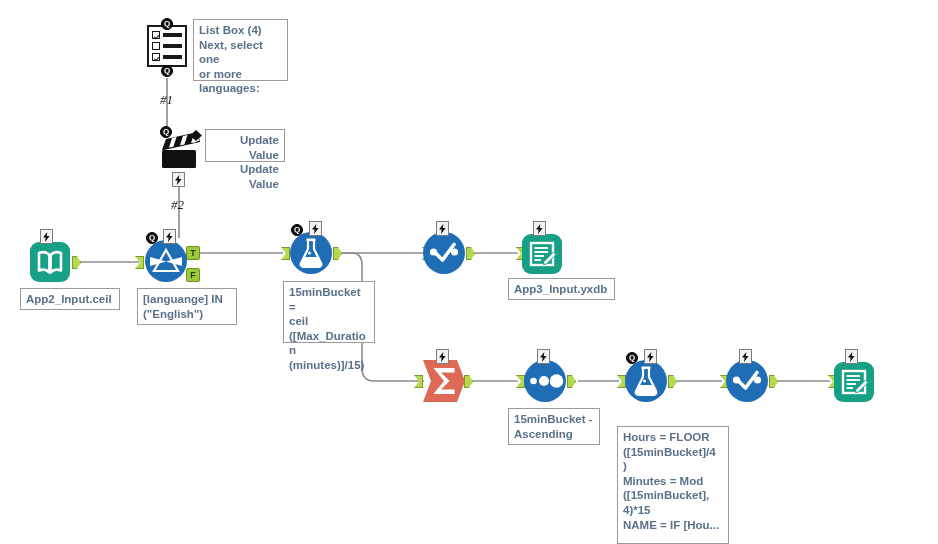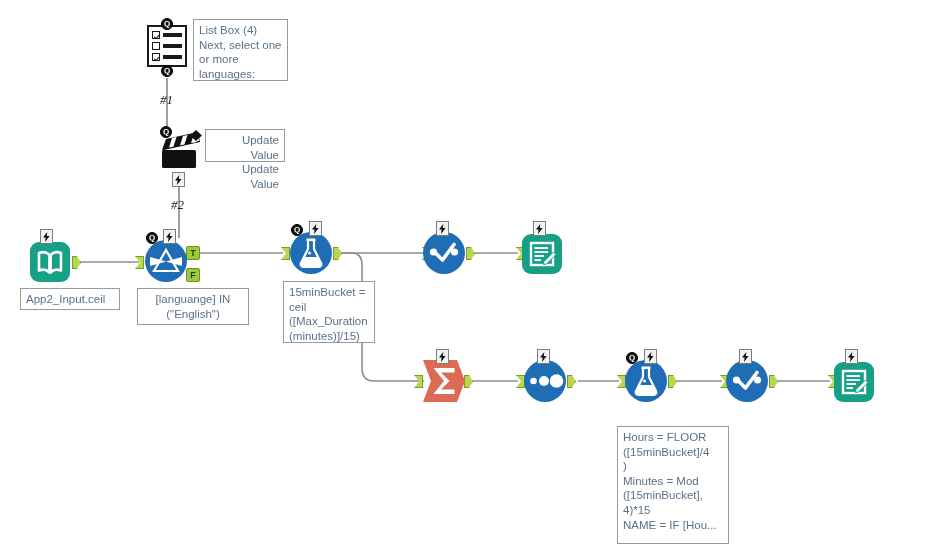--- a/index.html
+++ b/index.html
@@ -18,20 +18,21 @@
     border:1px solid #9a9a9a;
     background:#ffffff;
     color:#5b7189;
     font-size:11.5px;
     line-height:14.6px;
     padding:3px 5px 4px 5px;
     box-sizing:border-box;
     white-space:pre-wrap;
     word-break:break-word;
     z-index:6;
+    font-weight:bold;
   }
 
   
   #wires{position:absolute;left:0;top:0;width:938px;height:544px;z-index:2;}
 
   
   .node{position:absolute;z-index:5;}
 
   .circ{
     width:42px;height:42px;border-radius:50%;
@@ -222,21 +223,21 @@
     </div>
   </div>
   <div class="qbadge" style="left:146px;top:232px;">Q</div>
   <div class="badge" style="left:163px;top:229px;">
     <svg width="7" height="10" viewBox="0 0 7 10">
         <polygon points="4.3,0 0,5.6 2.6,5.6 2,10 6.6,4.1 3.8,4.1" fill="#111"></polygon>
       </svg>
   </div>
   <div class="anch tf" style="left:186px;top:246px;">T</div>
   <div class="anch tf" style="left:186px;top:268px;">F</div>
-  <div class="lbl" style="left:137px;top:288px;width:112px;height:37px;text-align:center;">[languange] IN
+  <div class="lbl" style="left:137px;top:288px;width:100px;height:37px;">[languange] IN
 ("English")</div>
 
   <div class="anch in" style="left:281px;top:247px;"></div>
   <div class="node" style="left:290px;top:232px;">
     <div class="circ">
       <svg class="ico" width="42" height="42" viewBox="0 0 42 42">
         <path d="M18 8 L18 17 L11 31 C10 33.3 11.6 35 14 35 L28 35 C30.4 35 32 33.3 31 31 L24 17 L24 8 Z" fill="none" stroke="#ffffff" stroke-width="2.2" stroke-linejoin="round"></path>
         <path d="M14.3 25 L27.7 25 L31 31 C32 33.3 30.4 35 28 35 L14 35 C11.6 35 10 33.3 11 31 Z" fill="#ffffff"></path>
         <rect x="16.5" y="6.5" width="9" height="2.6" fill="#ffffff"></rect>
         <circle cx="19.5" cy="21" r="1.5" fill="#ffffff"></circle>
@@ -283,20 +284,21 @@
         <line x1="12.5" y1="26" x2="19" y2="26" stroke="#ffffff" stroke-width="1.9"></line>
         <path d="M22 27.5 L31.5 18 L34 20.5 L24.5 30 L21.5 30.5 Z" fill="#ffffff" stroke="#16a085" stroke-width="1"></path>
       </svg>
     </div>
   </div>
   <div class="badge" style="left:533px;top:221px;">
     <svg width="7" height="10" viewBox="0 0 7 10">
         <polygon points="4.3,0 0,5.6 2.6,5.6 2,10 6.6,4.1 3.8,4.1" fill="#111"></polygon>
       </svg>
   </div>
+  <div class="lbl" style="left:508px;top:278px;width:107px;height:22px;">App3_Input.yxdb</div>
 
   <div class="anch in" style="left:414px;top:375px;"></div>
   <div class="node" style="left:423px;top:360px;">
     <svg width="42" height="42" viewBox="0 0 42 42">
       <polygon points="0,0 34,0 42,21 34,42 0,42 8,21" fill="#dd6a55"></polygon>
       <path d="M10.5 8 L31.5 8 L31.5 12.5 L18 12.5 L26.5 21 L18 29.5 L31.5 29.5 L31.5 34 L10.5 34 L21 21 Z" fill="#ffffff"></path>
     </svg>
   </div>
   <div class="badge" style="left:436px;top:349px;">
     <svg width="7" height="10" viewBox="0 0 7 10">
@@ -314,20 +316,22 @@
         <circle cx="32.5" cy="21" r="6.8" fill="#ffffff"></circle>
       </svg>
     </div>
   </div>
   <div class="badge" style="left:537px;top:349px;">
     <svg width="7" height="10" viewBox="0 0 7 10">
         <polygon points="4.3,0 0,5.6 2.6,5.6 2,10 6.6,4.1 3.8,4.1" fill="#111"></polygon>
       </svg>
   </div>
   <div class="anch out" style="left:567px;top:375px;"></div>
+  <div class="lbl" style="left:508px;top:408px;width:92px;height:37px;">15minBucket -
+Ascending</div>
 
   <div class="anch in" style="left:617px;top:375px;"></div>
   <div class="node" style="left:625px;top:360px;">
     <div class="circ">
       <svg class="ico" width="42" height="42" viewBox="0 0 42 42">
         <path d="M18 8 L18 17 L11 31 C10 33.3 11.6 35 14 35 L28 35 C30.4 35 32 33.3 31 31 L24 17 L24 8 Z" fill="none" stroke="#ffffff" stroke-width="2.2" stroke-linejoin="round"></path>
         <path d="M14.3 25 L27.7 25 L31 31 C32 33.3 30.4 35 28 35 L14 35 C11.6 35 10 33.3 11 31 Z" fill="#ffffff"></path>
         <rect x="16.5" y="6.5" width="9" height="2.6" fill="#ffffff"></rect>
         <circle cx="19.5" cy="21" r="1.5" fill="#ffffff"></circle>
       </svg>

